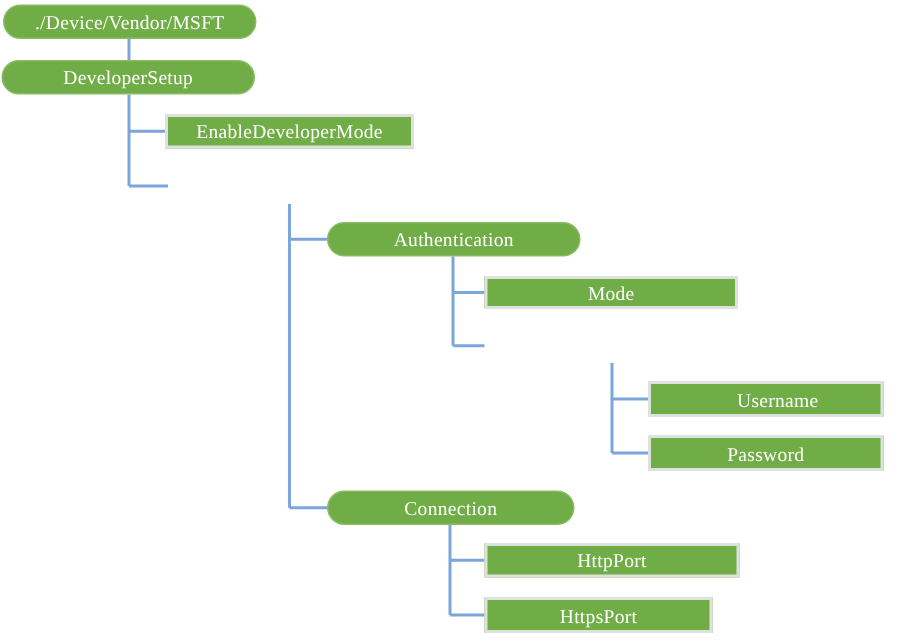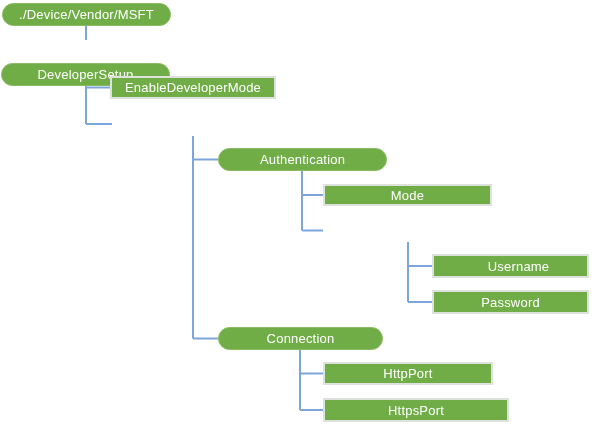--- a/index.html
+++ b/index.html
@@ -2,21 +2,21 @@
 <html><head>
 <meta charset="utf-8">
 <style>
   html, body { margin: 0; padding: 0; background: #ffffff; }
   #diagram {
     position: relative;
     width: 601px;
     height: 428px;
     background: #ffffff;
     overflow: hidden;
-    font-family: Liberation Sans, sans-serif;
+    font-family: Liberation Serif, serif;
   }
   #diagram svg { position: absolute; left: 0; top: 0; }
   .node {
     position: absolute;
     display: flex;
     align-items: center;
     justify-content: center;
     box-sizing: border-box;
     color: #ffffff;
     font-size: 13px;
@@ -53,21 +53,21 @@
       <polyline points="408,242 408,302" fill="none" stroke="#7CA5DB" stroke-width="2"></polyline>
       <polyline points="408,266 432,266" fill="none" stroke="#7CA5DB" stroke-width="2"></polyline>
       <polyline points="408,302 432,302" fill="none" stroke="#7CA5DB" stroke-width="2"></polyline>
       <polyline points="300,350 300,410" fill="none" stroke="#7CA5DB" stroke-width="2"></polyline>
       <polyline points="300,373.5 323,373.5" fill="none" stroke="#7CA5DB" stroke-width="2"></polyline>
       <polyline points="300,410 323,410" fill="none" stroke="#7CA5DB" stroke-width="2"></polyline>
     </svg>
     <div class="node pill" style="left: 2px; top: 3px; width: 169px; height: 23px;">
       <span>./Device/Vendor/MSFT</span>
     </div>
-    <div class="node pill" style="left: 1px; top: 40px; width: 169px; height: 23px; margin-top: 23px;">
+    <div class="node pill" style="left: 1px; top: 40px; width: 169px; height: 23px;">
       <span>DeveloperSetup</span>
     </div>
     <div class="node rect" style="left: 110px; top: 76px; width: 166px; height: 23px;">
       <span>EnableDeveloperMode</span>
     </div>
     <div class="node pill" style="left: 218px; top: 148px; width: 169px; height: 23px;">
       <span>Authentication</span>
     </div>
     <div class="node rect" style="left: 323px; top: 184px; width: 169px; height: 22px;">
       <span>Mode</span>
@@ -77,16 +77,16 @@
     </div>
     <div class="node rect" style="left: 432px; top: 290px; width: 157px; height: 24px;">
       <span>Password</span>
     </div>
     <div class="node pill" style="left: 218px; top: 327px; width: 165px; height: 23px;">
       <span>Connection</span>
     </div>
     <div class="node rect" style="left: 323px; top: 362px; width: 170px; height: 23px;">
       <span>HttpPort</span>
     </div>
-    <div class="node rect" style="left: 323px; top: 398px; width: 186px; height: 24px; align-items: center;">
+    <div class="node rect" style="left: 323px; top: 398px; width: 152px; height: 24px; align-items: center;">
       <span>HttpsPort</span>
     </div>
   </div>
 
 </body></html>

